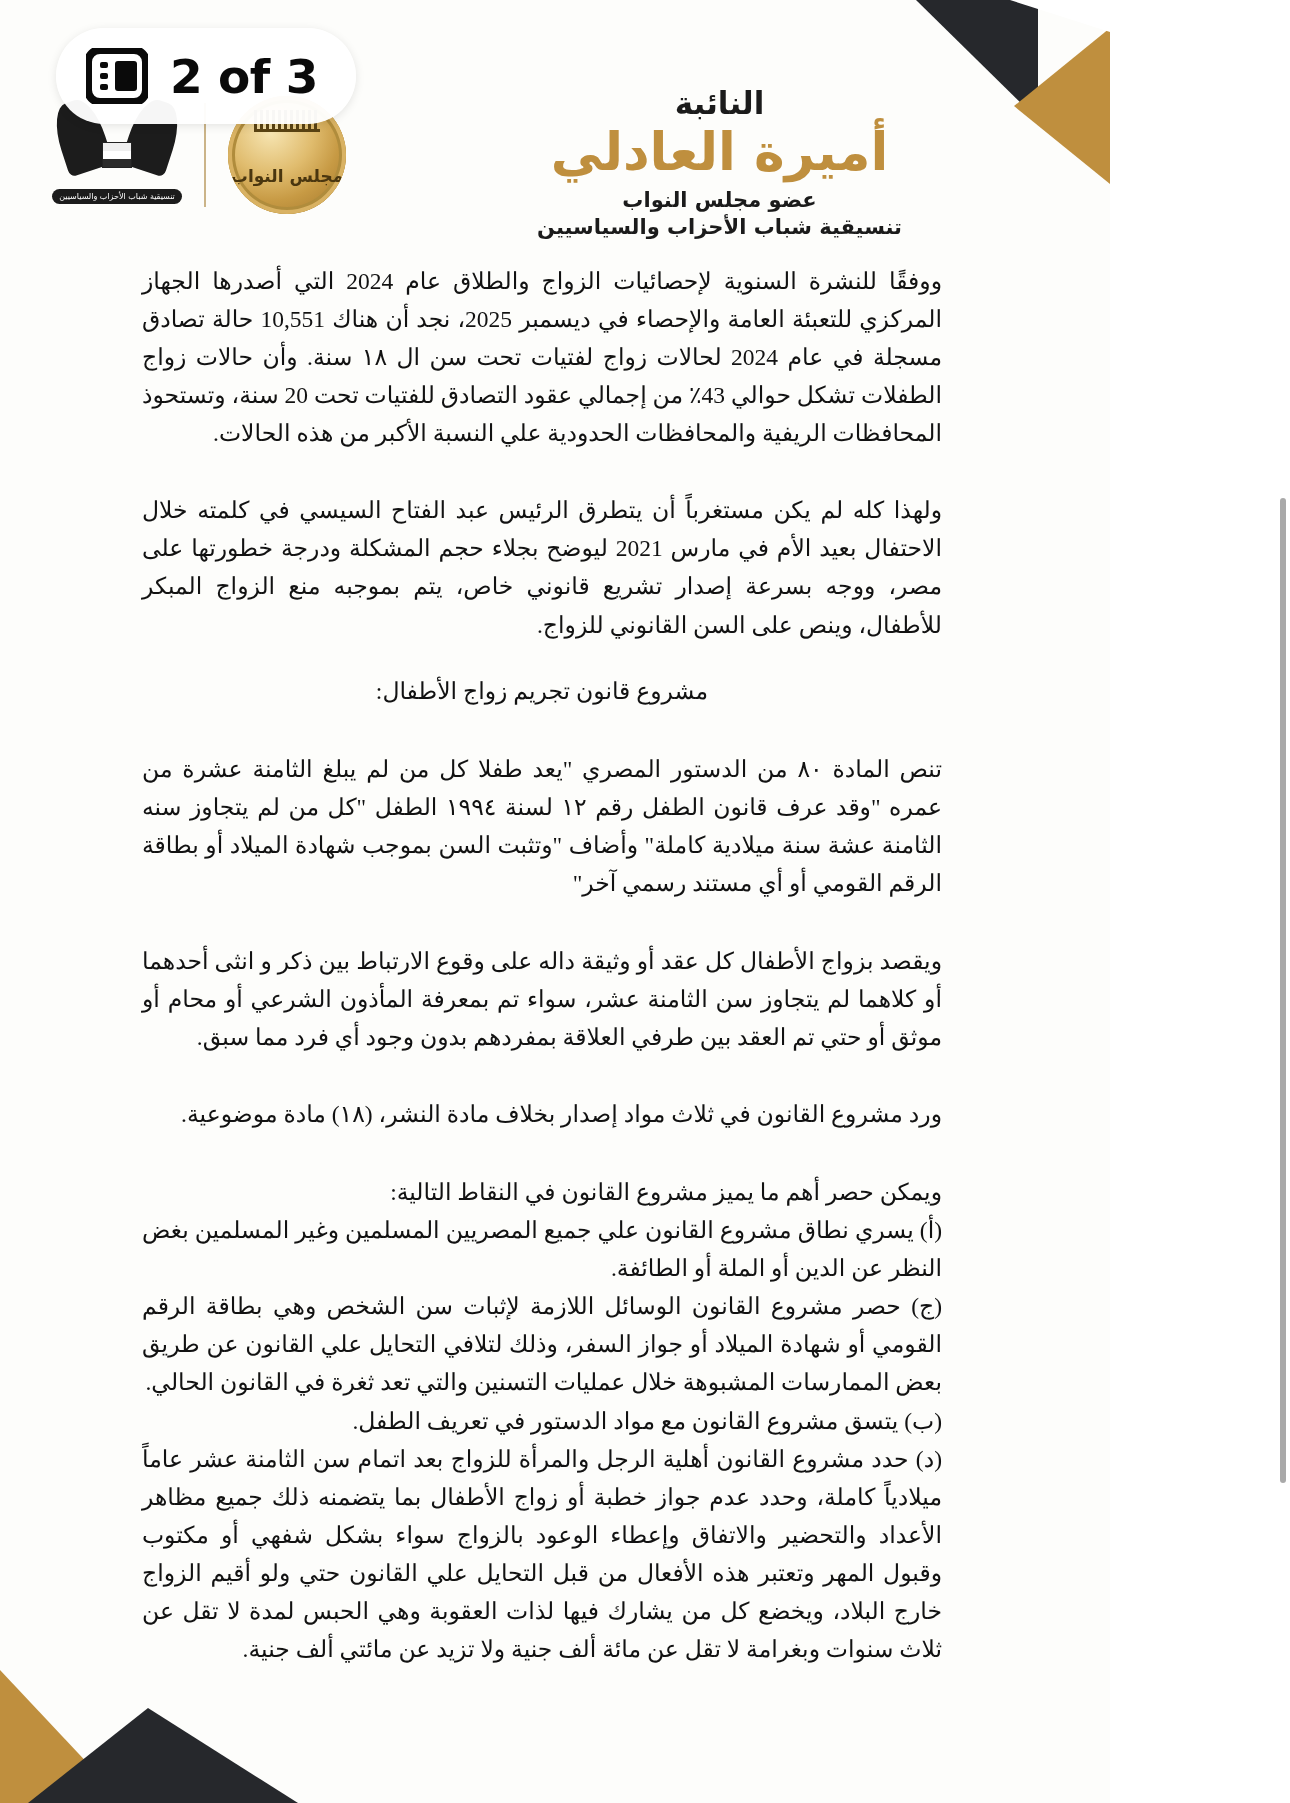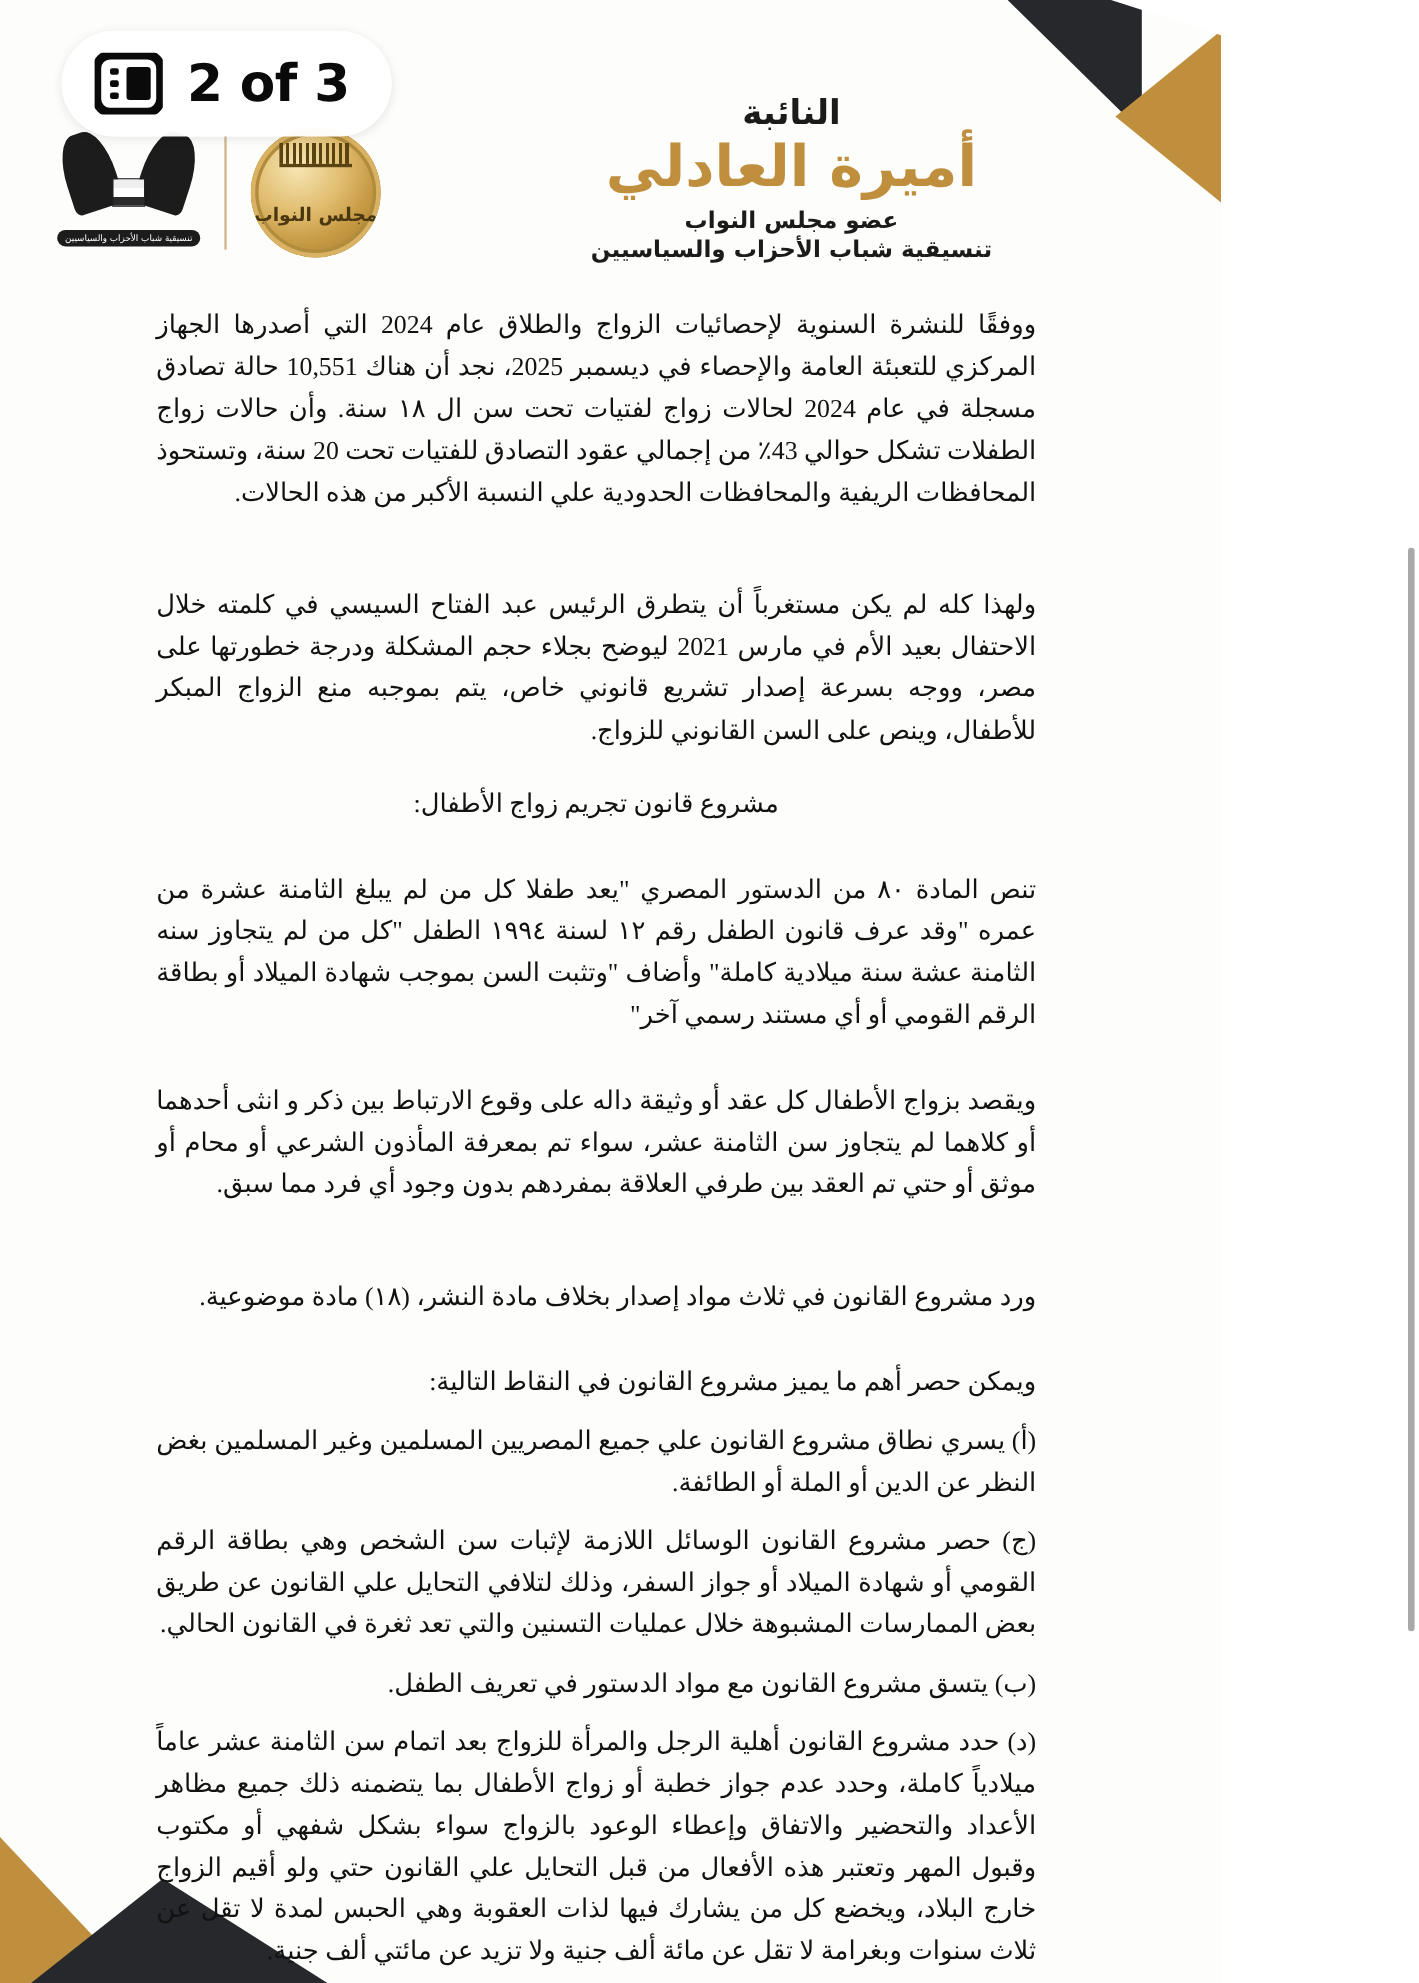--- a/index.html
+++ b/index.html
@@ -69,21 +69,21 @@
     bottom: 0; left: 28px;
     width: 0; height: 0;
     border-bottom: 95px solid #26282c;
     border-left: 120px solid transparent;
     border-right: 150px solid transparent;
   }
 
   
   #logos {
     position: absolute;
-    top: 116px; left: 52px;
+    top: 96px; left: 52px;
     display: flex;
     align-items: center;
     gap: 22px;
   }
   .logo-seal {
     width: 118px; height: 118px;
     border-radius: 50%;
     background:
       radial-gradient(circle at 36% 30%, #f7e6b4 0%, #e0bc6e 38%, #c79a44 62%, #9d7128 100%);
     box-shadow: inset 0 0 0 4px #d9b263, inset 0 0 0 7px #b08c3c;
@@ -192,22 +192,22 @@
     width: 800px;
     direction: rtl;
     text-align: justify;
     color: #121212;
     font-family: "Liberation Serif", "DejaVu Serif", serif;
     font-size: 23.5px;
     line-height: 1.62;
   }
   #body-text p { margin: 0; }
   #body-text p.gap      { margin-top: 40px; }
-  #body-text p.gap-lg   { margin-top: 64px; }
-  #body-text p.tight    { margin-top: 15px; }
+  #body-text p.gap-lg   { margin-top: 39px; }
+  #body-text p.tight    { margin-top: 0; }
   #body-text p.center-head { margin-top: 28px; text-align: center; }
 
   
   #page-badge {
     position: absolute;
     top: 28px; left: 56px;
     height: 96px;
     min-width: 300px;
     padding: 0 34px 0 30px;
     background: rgba(255,255,255,0.96);

